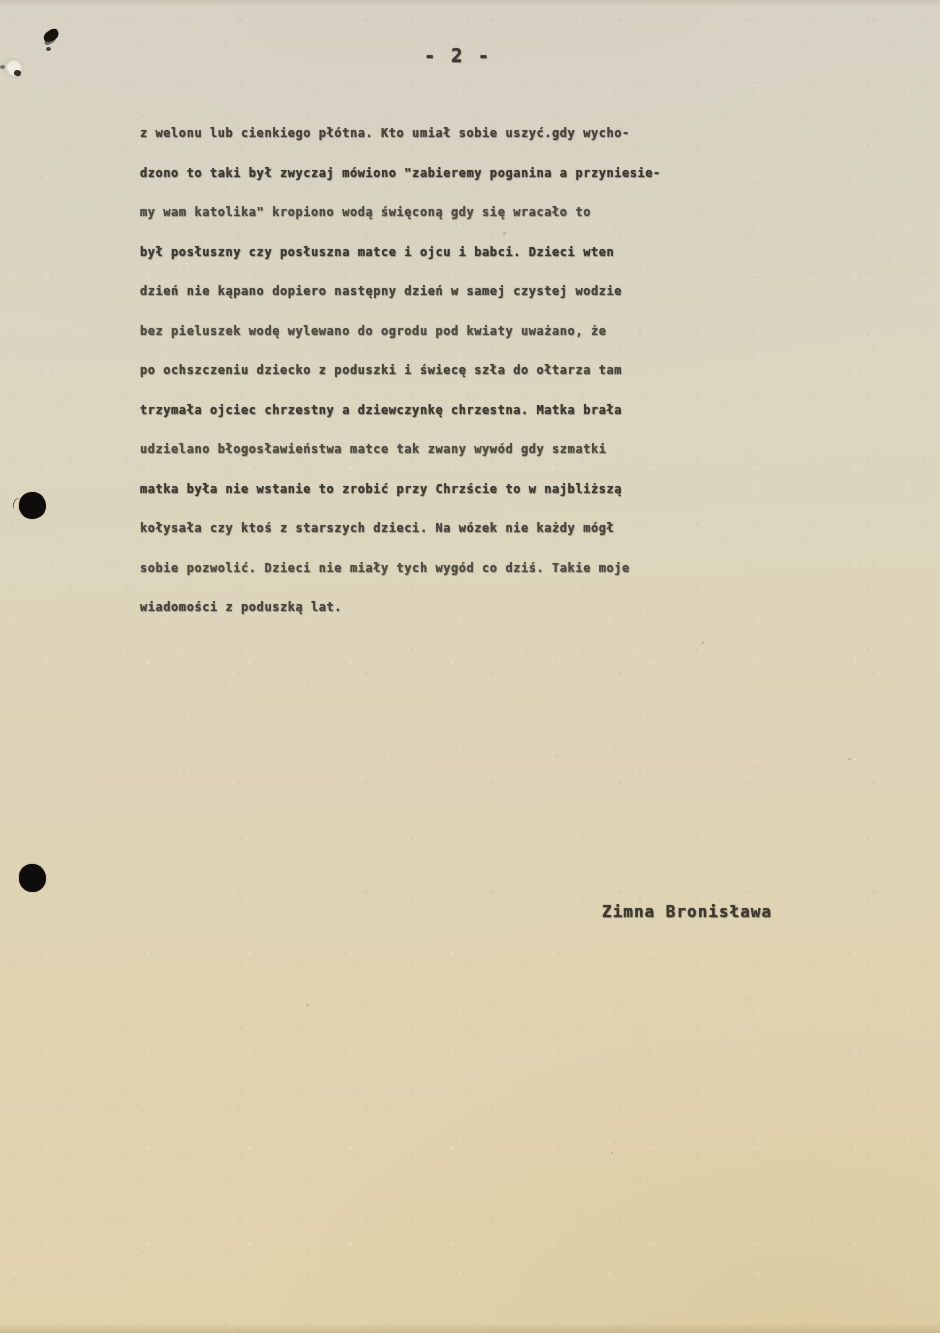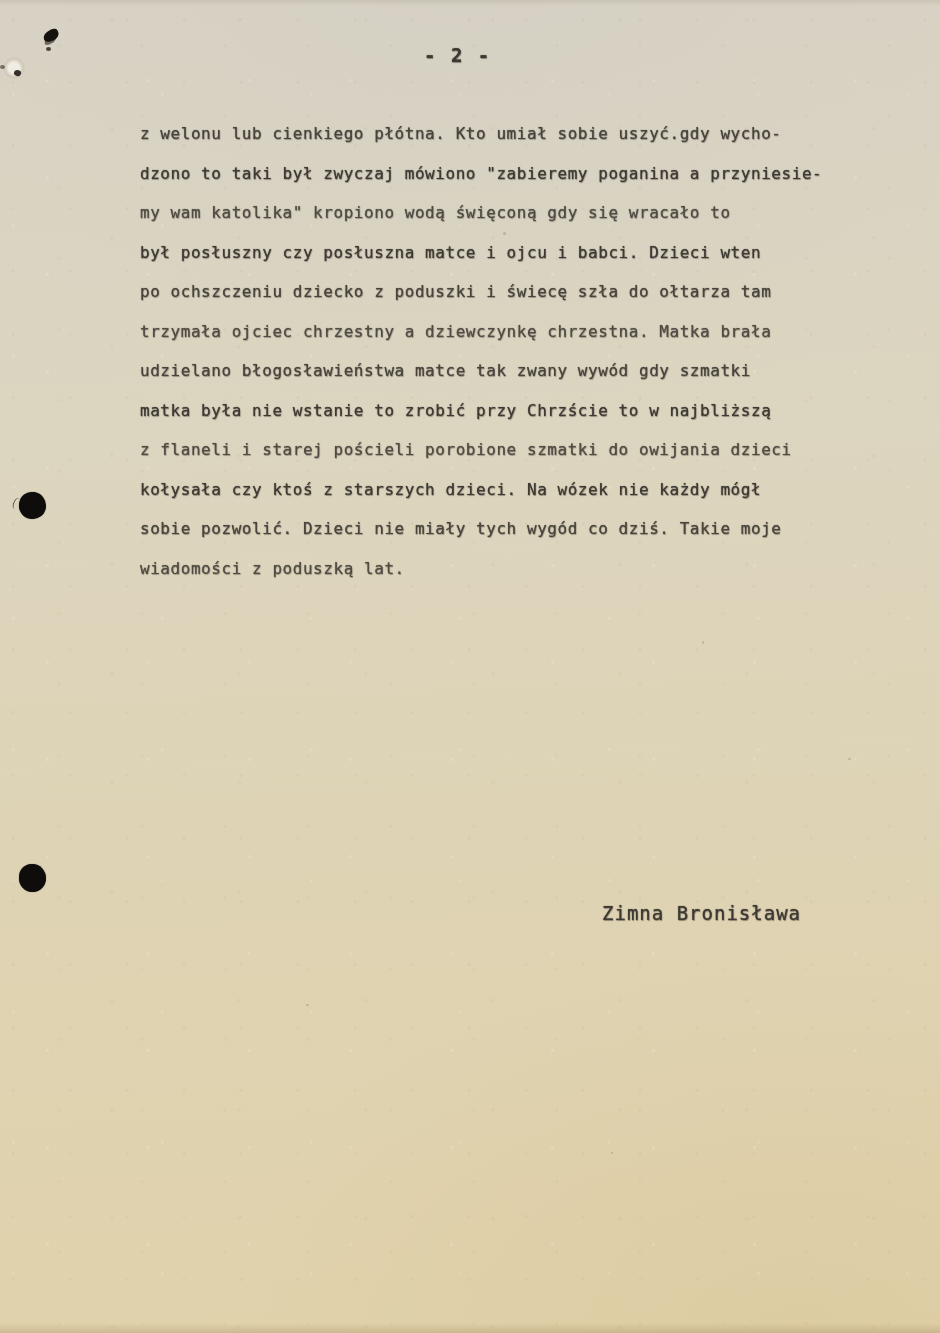--- a/index.html
+++ b/index.html
@@ -40,30 +40,30 @@
       linear-gradient(to bottom, rgba(140,130,110,0.18) 0px, rgba(140,130,110,0) 6px);
   }
   .page-number{
     position:absolute;left:424px;top:44px;
     font-size:19px;font-weight:bold;letter-spacing:2px;
     color:var(--ink);
     text-shadow:0 0 1.1px rgba(62,58,51,0.9), 0.6px 0.6px 0.8px rgba(62,58,51,0.45);
   }
   .text-block{
     position:absolute;left:140px;top:114px;width:800px;
-    font-size:16px;font-weight:normal;line-height:39.5px;letter-spacing:0.55px;
+    font-size:12px;font-weight:bold;line-height:39.5px;letter-spacing:0.55px;
     color:var(--ink);
     text-shadow:0 0 1.1px rgba(62,58,51,0.85), 0.6px 0.6px 0.9px rgba(62,58,51,0.40);
   }
   .typed-line{white-space:pre;height:39.5px;}
   .typed-line:nth-child(odd){opacity:.93;}
   .typed-line:nth-child(3n){opacity:.88;}
   .signature{
     position:absolute;left:602px;top:902px;
-    font-size:19px;font-weight:normal;letter-spacing:1px;
+    font-size:16px;font-weight:bold;letter-spacing:1px;
     color:var(--ink);
     text-shadow:0 0 1.1px rgba(62,58,51,0.9), 0.6px 0.6px 0.9px rgba(62,58,51,0.45);
   }
   
   .hole{
     position:absolute;background:var(--hole-punch);border-radius:48% 52% 50% 50%;
     box-shadow:0 0 1px rgba(20,18,14,0.8);
   }
   .hole-top{left:19px;top:492px;width:27px;height:27px;transform:rotate(8deg);}
   .hole-top::before{ 
@@ -111,23 +111,24 @@
 <div class="speck s4"></div>
 <div class="speck s5"></div>
 
 <div class="page-number">- 2 -</div>
 
 <div class="text-block">
     <div class="typed-line">z welonu lub cienkiego płótna. Kto umiał sobie uszyć.gdy wycho-</div>
     <div class="typed-line">dzono to taki był zwyczaj mówiono "zabieremy poganina a przyniesie-</div>
     <div class="typed-line">my wam katolika" kropiono wodą święconą gdy się wracało to</div>
     <div class="typed-line">był posłuszny czy posłuszna matce i ojcu i babci. Dzieci wten</div>
+    <div class="typed-line">dzień nie kąpano dopiero następny dzień w samej czystej wodzie</div>
+    <div class="typed-line">bez pieluszek wodę wylewano do ogrodu pod kwiaty uważano, że</div>
     <div class="typed-line">po ochszczeniu dziecko z poduszki i świecę szła do ołtarza tam</div>
     <div class="typed-line">trzymała ojciec chrzestny a dziewczynkę chrzestna. Matka brała</div>
     <div class="typed-line">udzielano błogosławieństwa matce tak zwany wywód gdy szmatki</div>
     <div class="typed-line">matka była nie wstanie to zrobić przy Chrzście to w najbliższą</div>
-    <div class="typed-line">z flaneli i starej pościeli porobione szmatki do owijania dzieci</div>
     <div class="typed-line">kołysała czy ktoś z starszych dzieci. Na wózek nie każdy mógł</div>
     <div class="typed-line">sobie pozwolić. Dzieci nie miały tych wygód co dziś. Takie moje</div>
     <div class="typed-line">wiadomości z poduszką lat.</div>
   </div>
 
 <div class="signature">Zimna Bronisława</div>
 
 </body></html>

